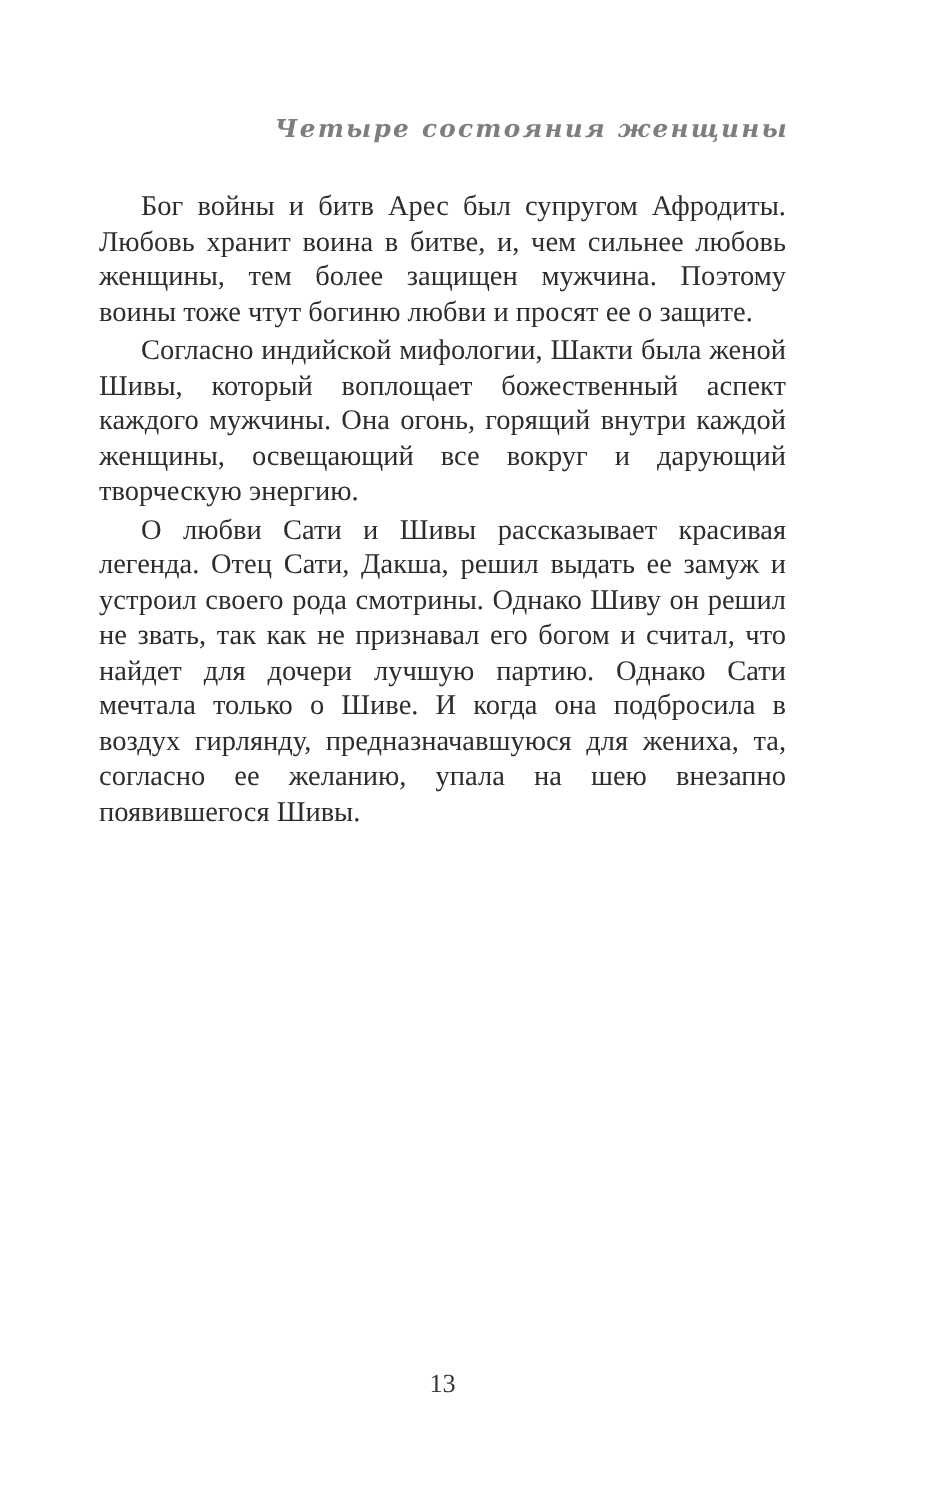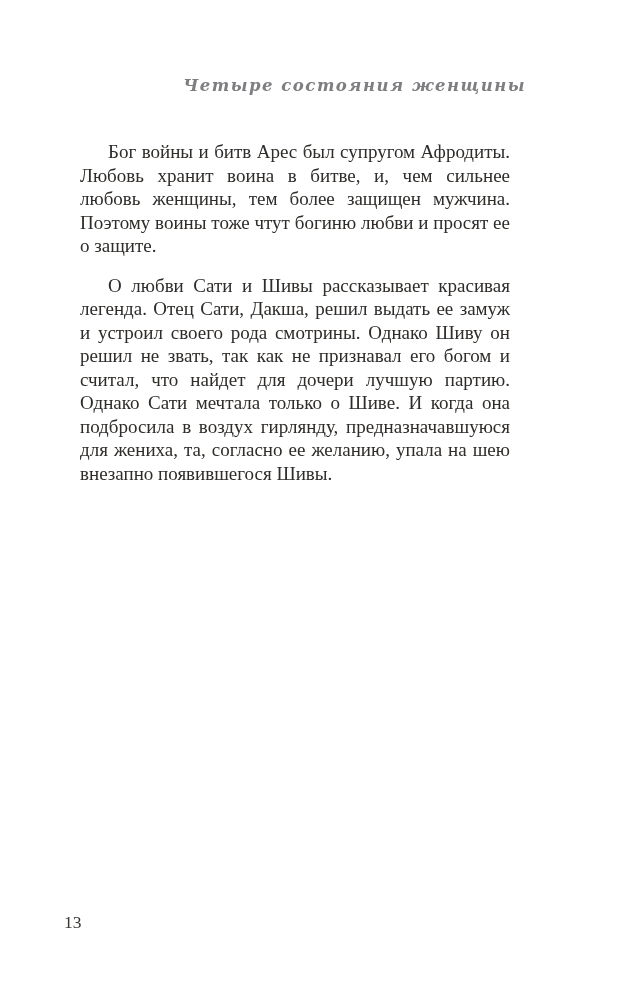--- a/index.html
+++ b/index.html
@@ -39,41 +39,42 @@
     top: 124px;
     left: 64px;
     width: 462px;
     font-size: 19px;
     line-height: 23.5px;
     text-align: justify;
     hyphens: auto;
     -webkit-hyphens: auto;
   }
   .para {
-    margin: 16px;
+    margin: 2px;
     padding: 0;
     text-indent: 28px;
   }
   .page-number {
     position: absolute;
     top: 912px;
     left: 64px;
     width: 462px;
-    text-align: left;
+    text-align: center;
     font-size: 17.5px;
     color: #3a3733;
   }
 </style>
 </head>
 <body>
 
 <div class="page">
 
   <div class="running-title">Четыре состояния женщины</div>
 
   <div class="text-block">
     <p class="para">Бог войны и битв Арес был супругом Афродиты. Любовь хранит воина в битве, и, чем сильнее любовь женщины, тем более защищен мужчина. Поэтому воины тоже чтут богиню любви и просят ее о защите.</p>
+    <p class="para">Согласно индийской мифологии, Шакти была женой Шивы, который воплощает божественный аспект каждого мужчины. Она огонь, горящий внутри каждой женщины, освещающий все вокруг и дарующий творческую энергию.</p>
     <p class="para">О любви Сати и Шивы рассказывает красивая легенда. Отец Сати, Дакша, решил выдать ее замуж и устроил своего рода смотрины. Однако Шиву он решил не звать, так как не признавал его богом и считал, что найдет для дочери лучшую партию. Однако Сати мечтала только о Шиве. И когда она подбросила в воздух гирлянду, предназначавшуюся для жениха, та, согласно ее желанию, упала на шею внезапно появившегося Шивы.</p>
   </div>
 
   <div class="page-number">13</div>
 
 </div>
 
 </body></html>

